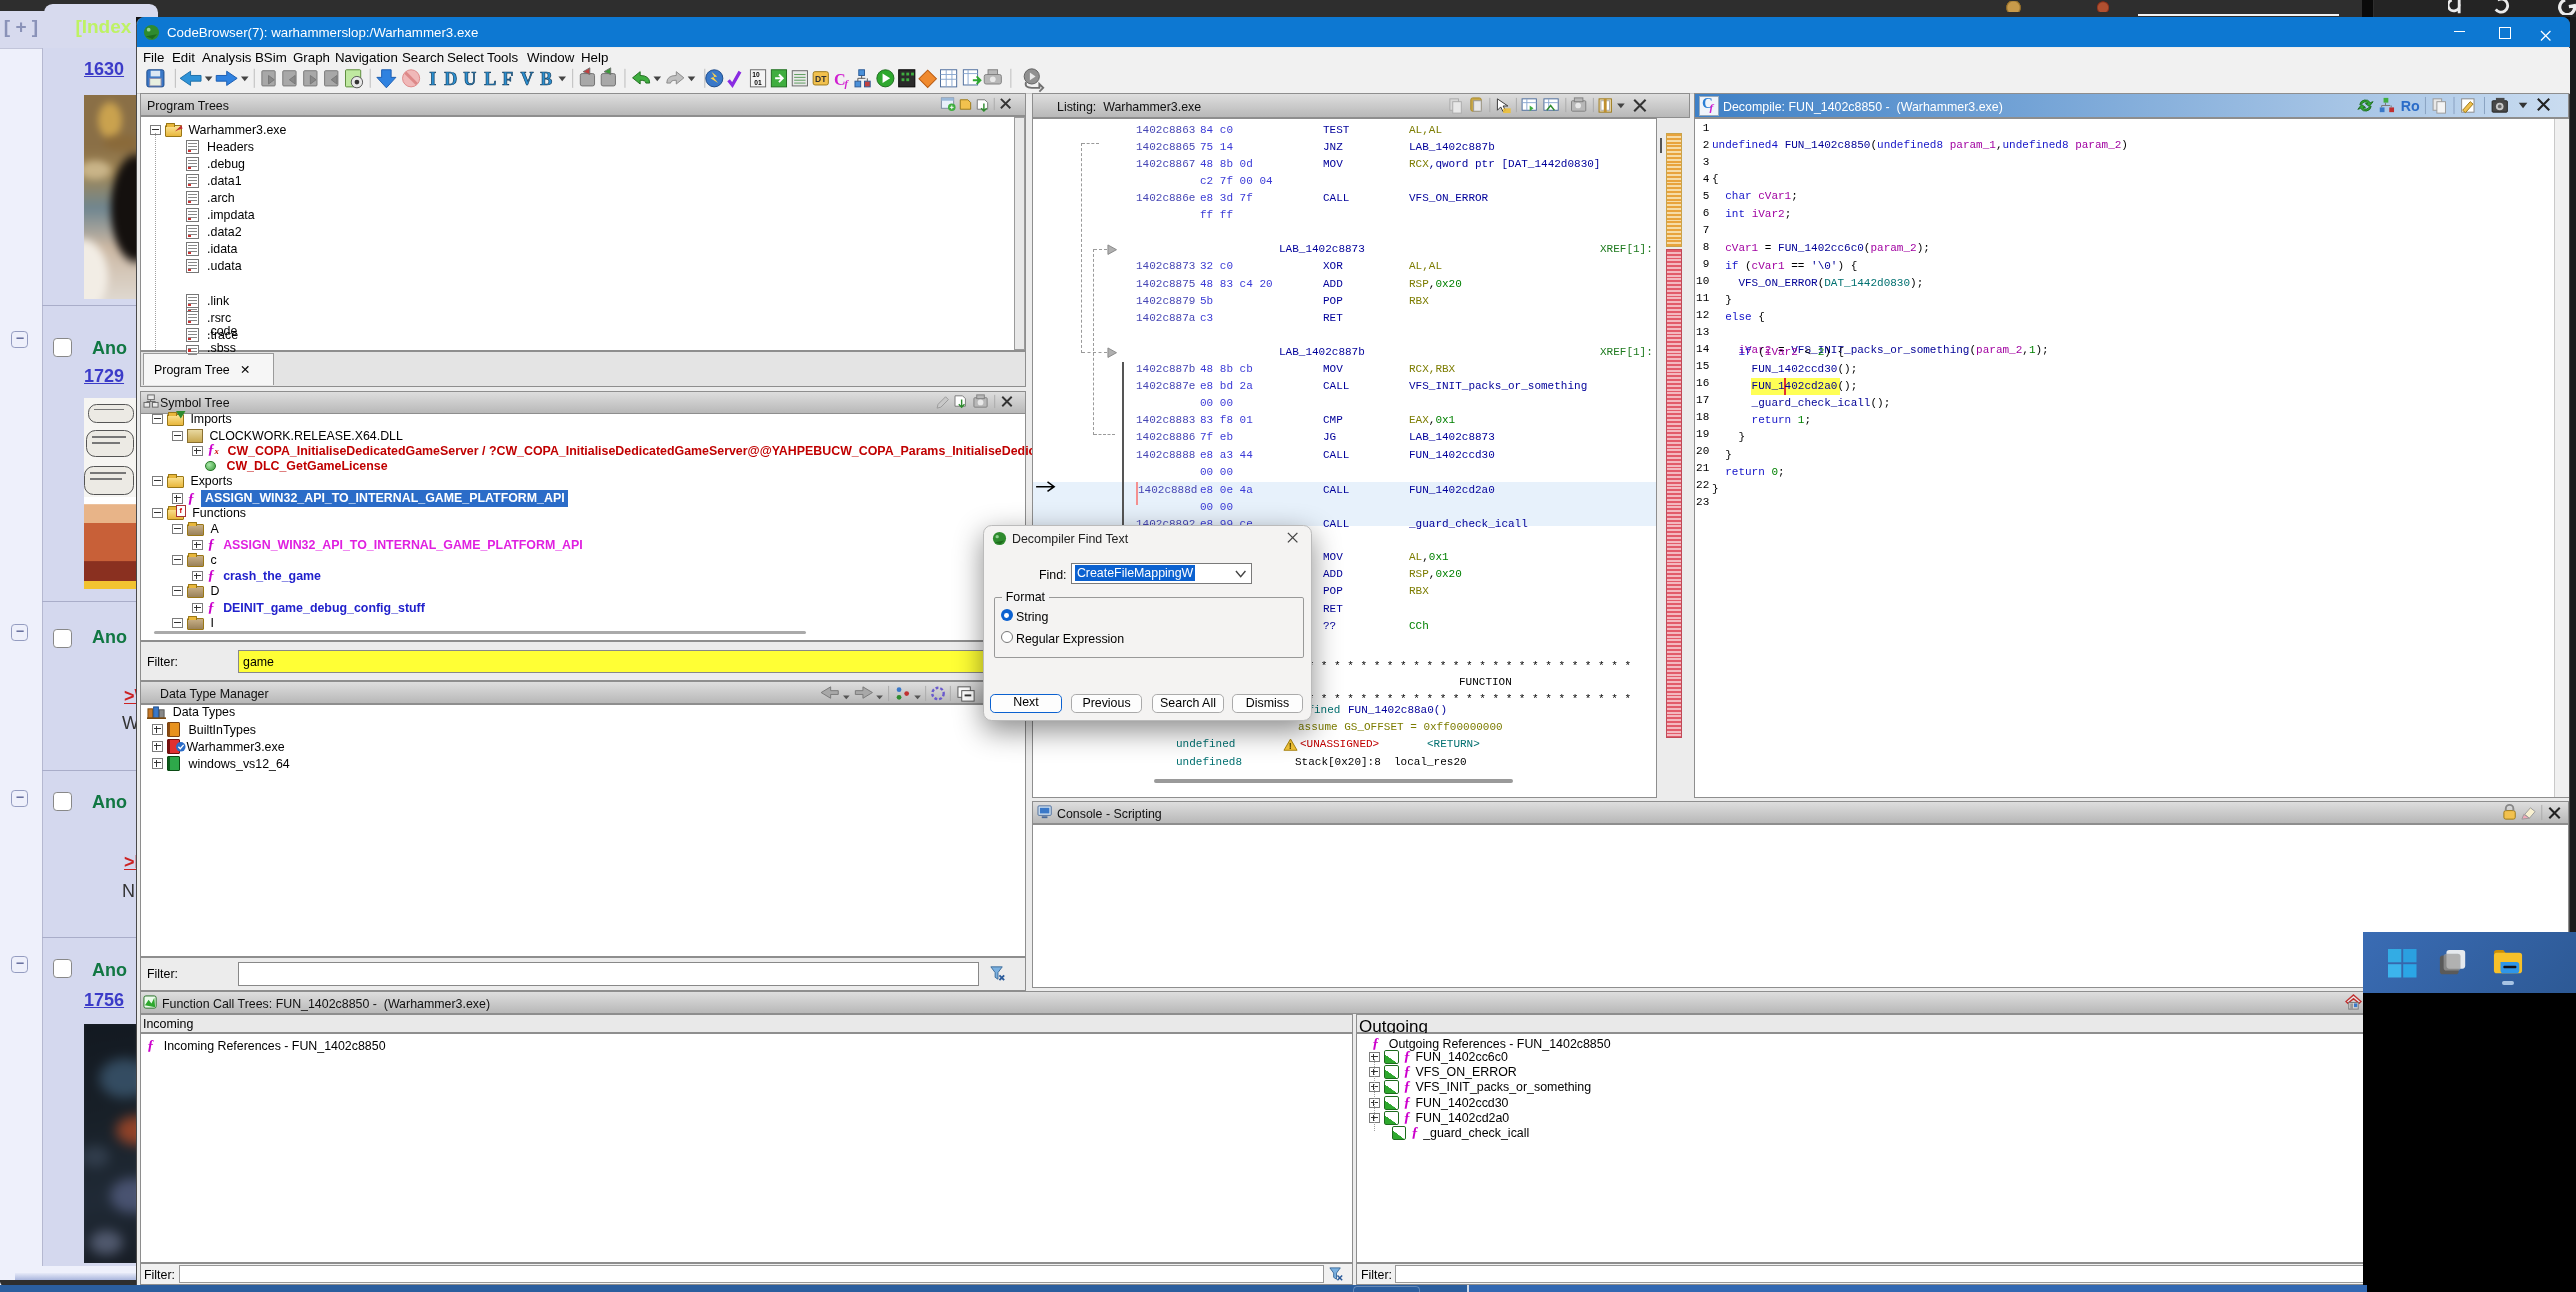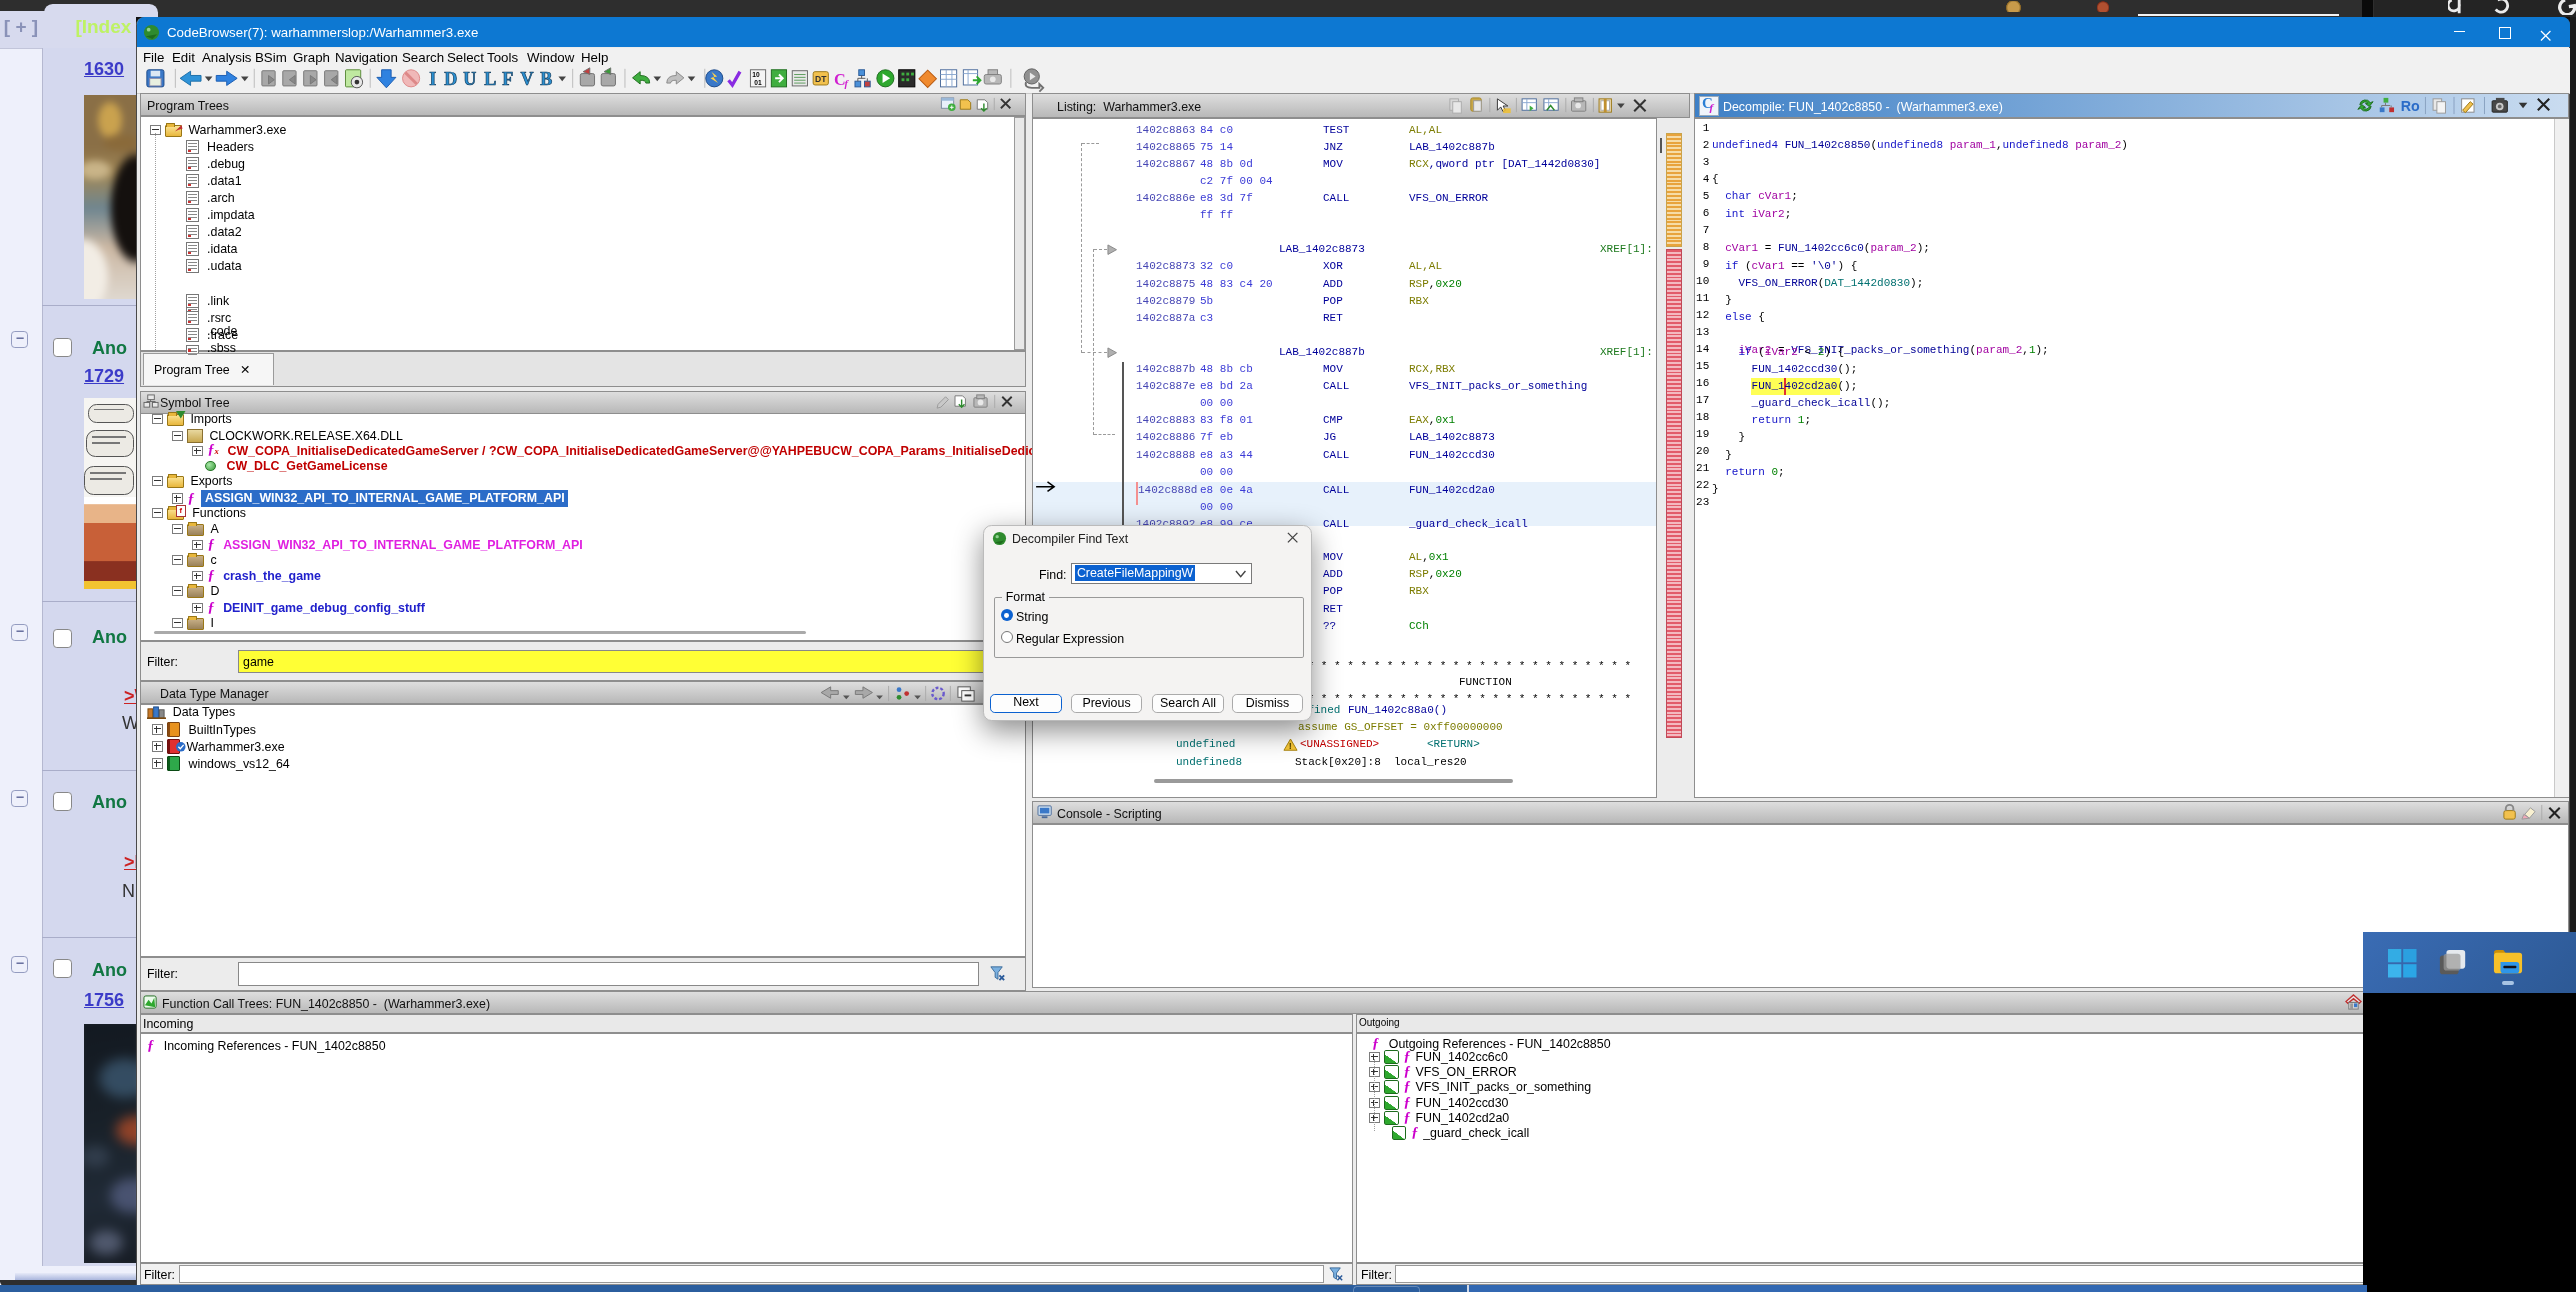--- a/index.html
+++ b/index.html
@@ -731,21 +731,21 @@
 <div class="a ph" style="left:1032px;top:801px;width:1537px;height:23px;box-sizing:border-box;"></div>
 <div class="a pht" style="left:1057px;top:807px;">Console - Scripting</div>
 <div class="a white" style="left:1032px;top:824px;width:1537px;height:164px;box-sizing:border-box;"></div>
 
 <div class="a ph" style="left:140px;top:991px;width:2430px;height:23px;box-sizing:border-box;"></div>
 <div class="a pht" style="left:162px;top:997px;">Function Call Trees: FUN_1402c8850 -&nbsp; (Warhammer3.exe)</div>
 <div class="a" style="left:140px;top:1014px;width:1213px;height:19px;background:#e9e9e9;border:1px solid #8e8e8e;box-sizing:border-box;"></div>
 <div class="a" style="left:143px;top:1017px;font-size:12.4px;color:#000;">Incoming</div>
 <div class="a white" style="left:140px;top:1033px;width:1213px;height:228px;box-sizing:border-box;border-top:none;"></div>
 <div class="a" style="left:1356px;top:1014px;width:1213px;height:19px;background:#e9e9e9;border:1px solid #8e8e8e;box-sizing:border-box;"></div>
-<div class="a" style="left:1359px;top:1017px;font-size:10px;color:#000;">Outgoing</div>
+<div class="a" style="left:1359px;top:1017px;font-size:17px;color:#000;">Outgoing</div>
 <div class="a white" style="left:1356px;top:1033px;width:1213px;height:228px;box-sizing:border-box;border-top:none;"></div>
 <div class="a white" style="left:140px;top:1033px;width:1213px;height:230px;box-sizing:border-box;"></div>
 <div class="a white" style="left:1356px;top:1033px;width:1213px;height:230px;box-sizing:border-box;"></div>
 <div id="fct">
 <svg class="a" width="15" height="15" style="left:143px;top:995px;" viewBox="0 0 16 16">
         <rect x="1" y="1" width="13" height="13" rx="2" fill="#eafaea" stroke="#1d6b1d"></rect>
         <path d="M2 11 l4 -6 l3 4 l3 -6 l1 10 z" fill="#2ea82e"></path>
       </svg>
 <svg class="a" width="17" height="16" style="left:2345px;top:994px;" viewBox="0 0 18 17">
         <path d="M9 1 L17 8 L15 10 L9 5 L3 10 L1 8 Z" fill="#e8e8e8" stroke="#c03030" stroke-width="1.5"></path>

